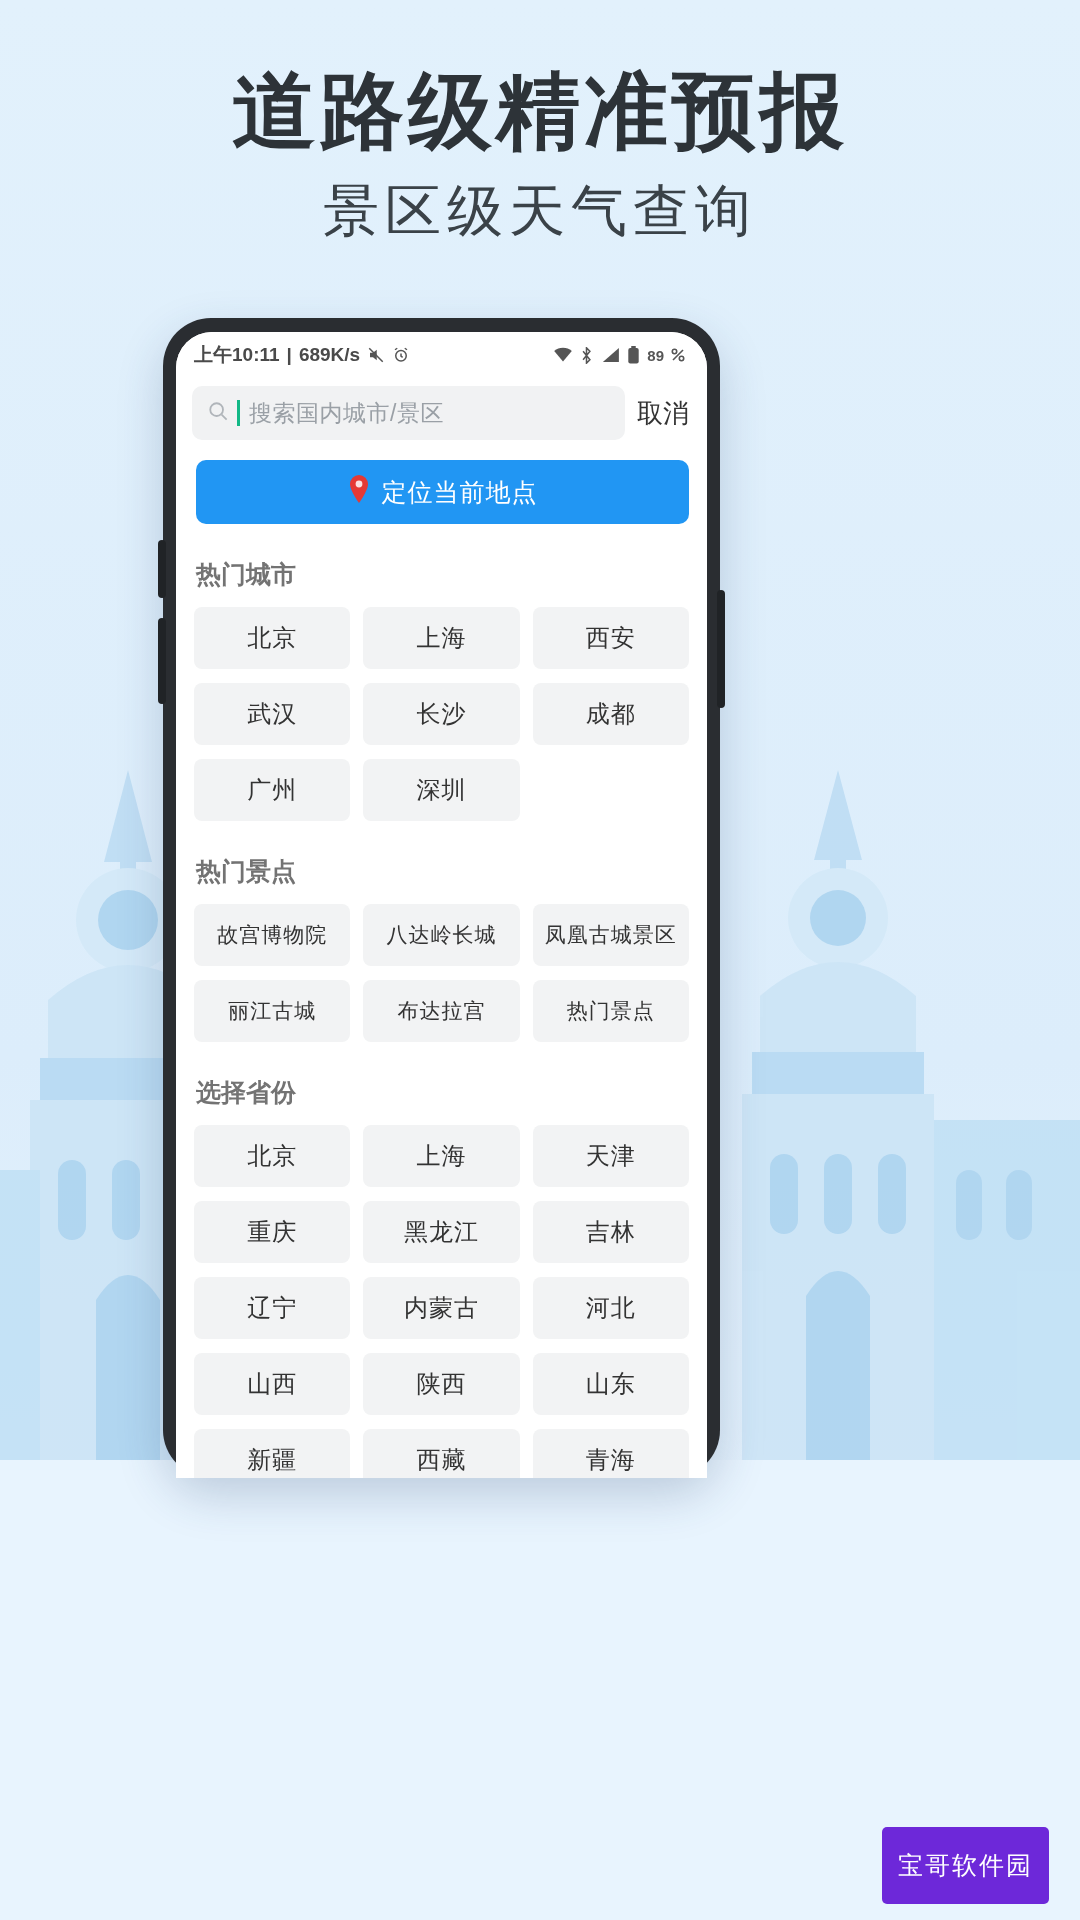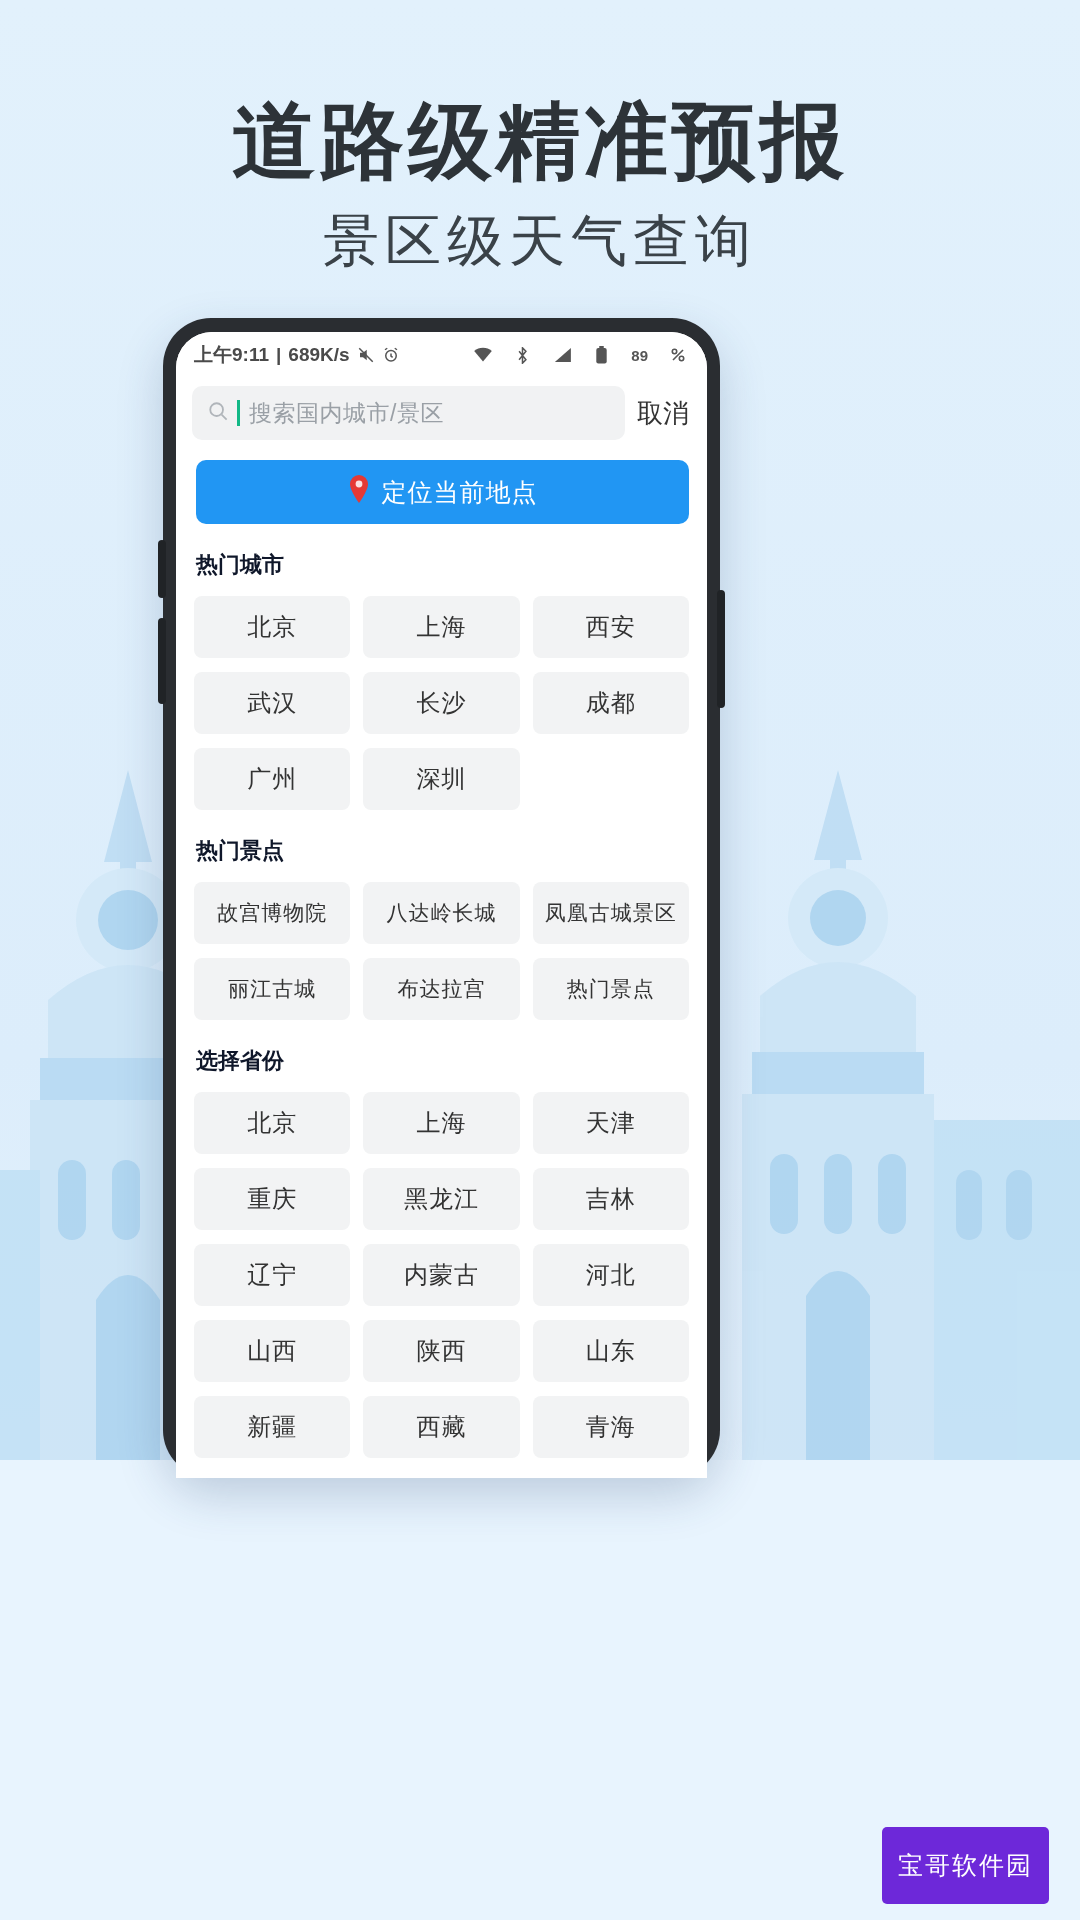--- a/index.html
+++ b/index.html
@@ -7,21 +7,21 @@
   body {
     font-family:"Liberation Sans","DejaVu Sans",sans-serif;
     background:linear-gradient(180deg,#e4f2fc 0%,#ddeefb 45%,#e9f4fd 100%);
     position:relative; overflow:hidden;
   }
 
   
   .bg-deco { position:absolute; inset:0; pointer-events:none; z-index:0; }
 
   
-  .headline-wrap { position:absolute; top:94px; left:0; width:1080px; text-align:center; z-index:2; }
+  .headline-wrap { position:absolute; top:64px; left:0; width:1080px; text-align:center; z-index:2; }
   .headline {
     font-size:84px; font-weight:bold; color:#2d3338; letter-spacing:4px;
     line-height:1.12; font-family:"DejaVu Sans","Liberation Sans",sans-serif;
   }
   .subheadline {
     margin-top:16px; font-size:56px; color:#3a4248; letter-spacing:6px;
     font-family:"DejaVu Sans","Liberation Sans",sans-serif;
   }
 
   
@@ -40,21 +40,21 @@
     width:531px; height:1146px; background:#ffffff;
     border-radius:36px 36px 0 0; overflow:hidden; position:relative;
   }
 
   
   .statusbar {
     height:46px; display:flex; align-items:center; justify-content:space-between;
     padding:0 22px 0 18px; background:#fff;
   }
   .sb-left { display:flex; align-items:center; gap:7px; font-size:19px; color:#4a4a4a; font-weight:bold; }
-  .sb-right { display:flex; align-items:center; gap:23px; }
+  .sb-right { display:flex; align-items:center; gap:7px; }
   .sb-icon { display:inline-flex; align-items:center; }
   .sb-batt-text { font-size:15px; color:#555; font-weight:bold; }
 
   
   .search-row { display:flex; align-items:center; padding:8px 16px 14px 16px; gap:10px; background:#fff; }
   .search-box {
     flex:1; height:54px; background:#f1f2f3; border-radius:10px;
     display:flex; align-items:center; padding:0 16px; gap:9px; position:relative;
   }
   .search-caret { width:3px; height:26px; background:#12b886; }
@@ -64,21 +64,21 @@
   
   .locate-wrap { padding:6px 18px 0 20px; }
   .locate-btn {
     height:64px; background:#2196f3; border-radius:10px;
     display:flex; align-items:center; justify-content:center; gap:12px;
     color:#fff; font-size:25px; letter-spacing:1px;
   }
 
   
   .content { padding:0 18px; }
-  .sec-title { font-size:22px; font-weight:bold; color:#0f172a; margin:26px 0 16px 2px; }
+  .sec-title { font-size:25px; font-weight:bold; color:#737373; margin:34px 0 16px 2px; }
   .grid { display:grid; grid-template-columns:repeat(3,1fr); gap:14px 13px; }
   .chip {
     height:62px; background:#f2f3f4; border-radius:8px;
     display:flex; align-items:center; justify-content:center;
     font-size:24px; color:#333; letter-spacing:1px;
   }
   .chip.small { font-size:21px; }
 
   
   .watermark {
@@ -141,21 +141,21 @@
 
 <div class="phone">
   <div class="phone-btn btn-a"></div>
   <div class="phone-btn btn-b"></div>
   <div class="phone-btn btn-c"></div>
 
   <div class="screen">
 
     <div class="statusbar">
       <div class="sb-left">
-        <span>上午9:11</span>
+        <span>上午10:11</span>
         <span>|</span>
         <span>689K/s</span>
         <span class="sb-icon">
           <svg width="18" height="18" viewBox="0 0 24 24" fill="#555">
             <path d="M4 9v6h4l5 4V5L8 9H4z"></path>
               <path d="M3 3l18 18" stroke="#555" stroke-width="2"></path>
           </svg>
         </span>
         <span class="sb-icon">
           <svg width="18" height="18" viewBox="0 0 24 24" fill="none" stroke="#555" stroke-width="2">

